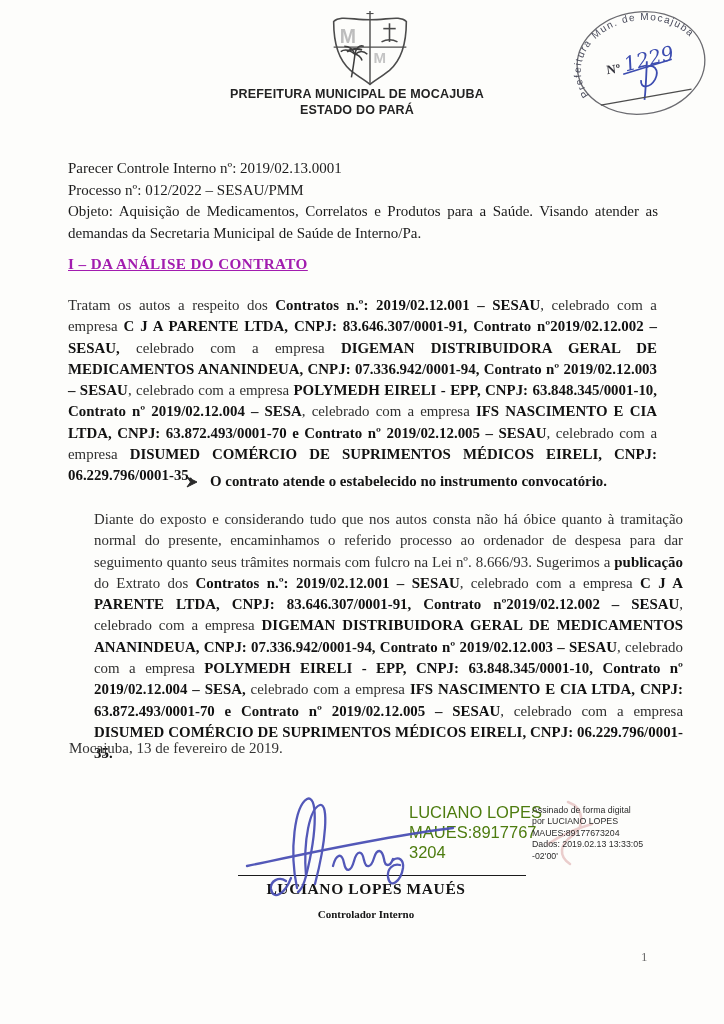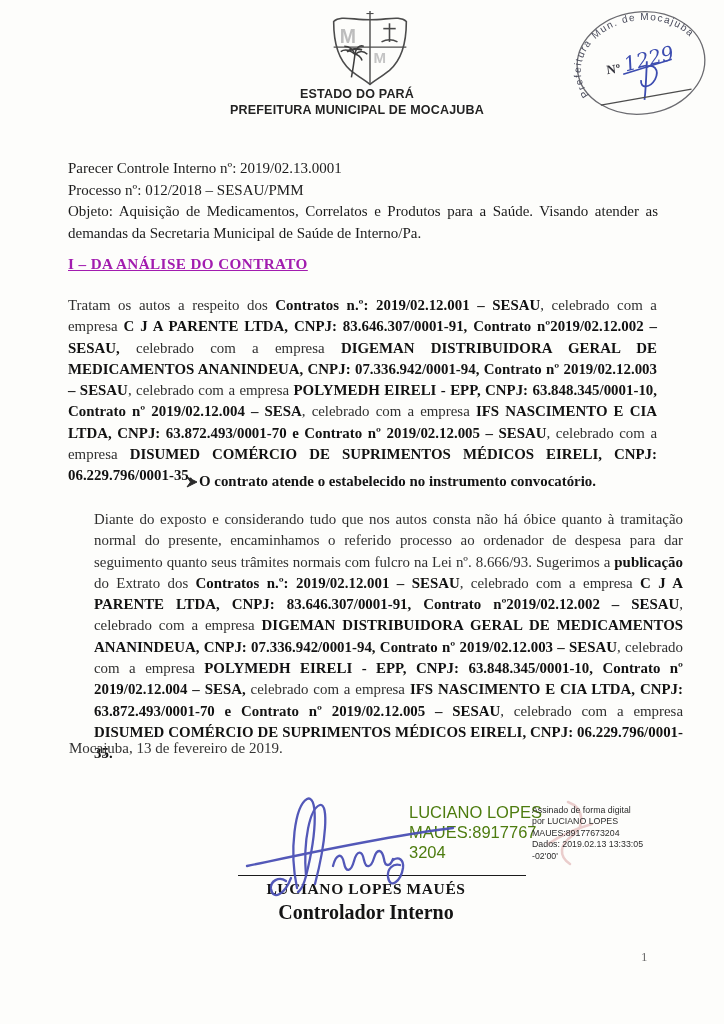--- a/index.html
+++ b/index.html
@@ -29,41 +29,41 @@
   }
   .para {
     position:absolute; left:68px; width:589px; text-align:justify;
     font-size:14.9px; line-height:21.3px; color:#303030;
   }
   .para b { color:#121212; }
   #para1 { top:295px; }
   #para2 { top:509px;margin-left:26px; }
   .bullet {
     position:absolute; left:186px; top:473px; display:flex; align-items:center;
-    font-weight:bold; font-size:14.9px; color:#141414;
+    gap:11px; font-weight:bold; font-size:14.9px; color:#141414;
   }
   .bullet svg { flex:0 0 auto; }
   .date-line { position:absolute; left:69px; top:740px; font-size:15px; color:#333; }
   
   .preline { white-space:pre-line; }
   .cert-name {
     position:absolute; left:409px; top:802px; width:134px;
     font-family:"Liberation Sans", sans-serif; font-size:16.5px;
     line-height:20px; color:#4d7c0f;
   }
   .cert-details {
     position:absolute; left:532px; top:805px; width:120px;
     font-family:"Liberation Sans", sans-serif; font-size:8.8px;
     line-height:11.4px; color:#2b2b2b;
   }
   .red-flourish { position:absolute; left:538px; top:798px; }
   .sig-rule { position:absolute; left:238px; top:875px; width:288px; border-top:1.7px solid #1b1b1b; }
   .signer { position:absolute; left:220px; top:880px; width:292px; text-align:center; font-weight:bold; color:#141414; }
   .signer-name { font-size:15.5px; letter-spacing:.6px; }
-  .signer-role { font-size:20px; margin-top:3px; }
+  .signer-role { font-size:11px; margin-top:10px; }
   .handwriting { position:absolute; left:225px; top:778px; pointer-events:none; }
   .page-number { position:absolute; left:641px; top:949px; font-size:13px; color:#6d6d6d; }
 </style>
 </head>
 <body>
 
 <div class="page">
 
   <svg class="crest" width="98" height="78" viewBox="0 0 100 88">
     <path d="M50,1 L50,84" stroke="#4c4c4c" stroke-width="1.6" fill="none"></path>
@@ -82,22 +82,22 @@
       <path d="M33,50 C27,45 21,44 17,47"></path>
       <path d="M33,50 C30,43 25,41 21,41"></path>
       <path d="M33,50 C34,43 38,39 43,41"></path>
       <path d="M33,50 C38,46 43,46 47,50"></path>
       <path d="M33,50 C36,50 40,53 41,57"></path>
       <path d="M24,47 C28,44 36,43 41,45" stroke-width="2.4"></path>
     </g>
   </svg>
 
   <div class="header-text">
+    <div>PREFEITURA MUNICIPAL DE MOCAJUBA</div>
     <div>ESTADO DO PARÁ</div>
-    <div>PREFEITURA MUNICIPAL DE MOCAJUBA</div>
   </div>
 
   <svg class="stamp" width="142" height="114" viewBox="0 0 142 114">
     <g transform="rotate(-7 71 57)">
       <ellipse cx="71" cy="57" rx="64" ry="51" fill="none" stroke="#6b6b70" stroke-width="1.3"></ellipse>
       <path id="ringPath" d="M 18,86 A 61,48 0 1 1 124,86" fill="none"></path>
       <text font-family="Liberation Sans, sans-serif" font-size="10" letter-spacing="1.4" fill="#4a4c5c">
         <textPath href="#ringPath" startOffset="4">Prefeitura Mun. de Mocajuba</textPath>
       </text>
       <text x="36" y="64" font-family="Liberation Serif, serif" font-size="13" font-weight="bold" fill="#33333c">Nº</text>
@@ -108,21 +108,21 @@
       <g stroke="#3c4cb0" stroke-width="1.8" fill="none">
         <path d="M75,62 C83,58 89,66 83,75 C77,83 67,83 69,74"></path>
         <path d="M77,56 C75,68 73,82 70,94"></path>
       </g>
       <path d="M26,94 L118,89" stroke="#4d4d4d" stroke-width="1.3" fill="none"></path>
     </g>
   </svg>
 
   <div class="meta">
     <div>Parecer Controle Interno nº: 2019/02.13.0001</div>
-    <div>Processo nº: 012/2018 – SESAU/PMM</div>
+    <div>Processo nº: 012/2022 – SESAU/PMM</div>
     <div>Objeto: Aquisição de Medicamentos, Correlatos e Produtos para a Saúde. Visando atender as demandas da Secretaria Municipal de Saúde de Interno/Pa.</div>
   </div>
 
   <div class="section-title">I – DA ANÁLISE DO CONTRATO</div>
 
   <p class="para" id="para1"><span>Tratam os autos a respeito dos </span><b>Contratos n.º: 2019/02.12.001 – SESAU</b><span>, celebrado com a empresa </span><b>C J A PARENTE LTDA, CNPJ: 83.646.307/0001-91, Contrato nº2019/02.12.002 – SESAU,</b><span> celebrado com a empresa </span><b>DIGEMAN DISTRIBUIDORA GERAL DE MEDICAMENTOS ANANINDEUA, CNPJ: 07.336.942/0001-94, Contrato nº 2019/02.12.003 – SESAU</b><span>, celebrado com a empresa </span><b>POLYMEDH EIRELI - EPP, CNPJ: 63.848.345/0001-10, Contrato nº 2019/02.12.004 – SESA</b><span>, celebrado com a empresa </span><b>IFS NASCIMENTO E CIA LTDA, CNPJ: 63.872.493/0001-70 e Contrato nº 2019/02.12.005 – SESAU</b><span>, celebrado com a empresa </span><b>DISUMED COMÉRCIO DE SUPRIMENTOS MÉDICOS EIRELI, CNPJ: 06.229.796/0001-35.</b></p>
 
   <div class="bullet">
     <svg width="13" height="12" viewBox="0 0 13 12">
       <path d="M1,1 L11,6 L1,11 L4.5,6 Z" fill="#2a2a2a" stroke="#2a2a2a" stroke-width="1" stroke-linejoin="round"></path>

